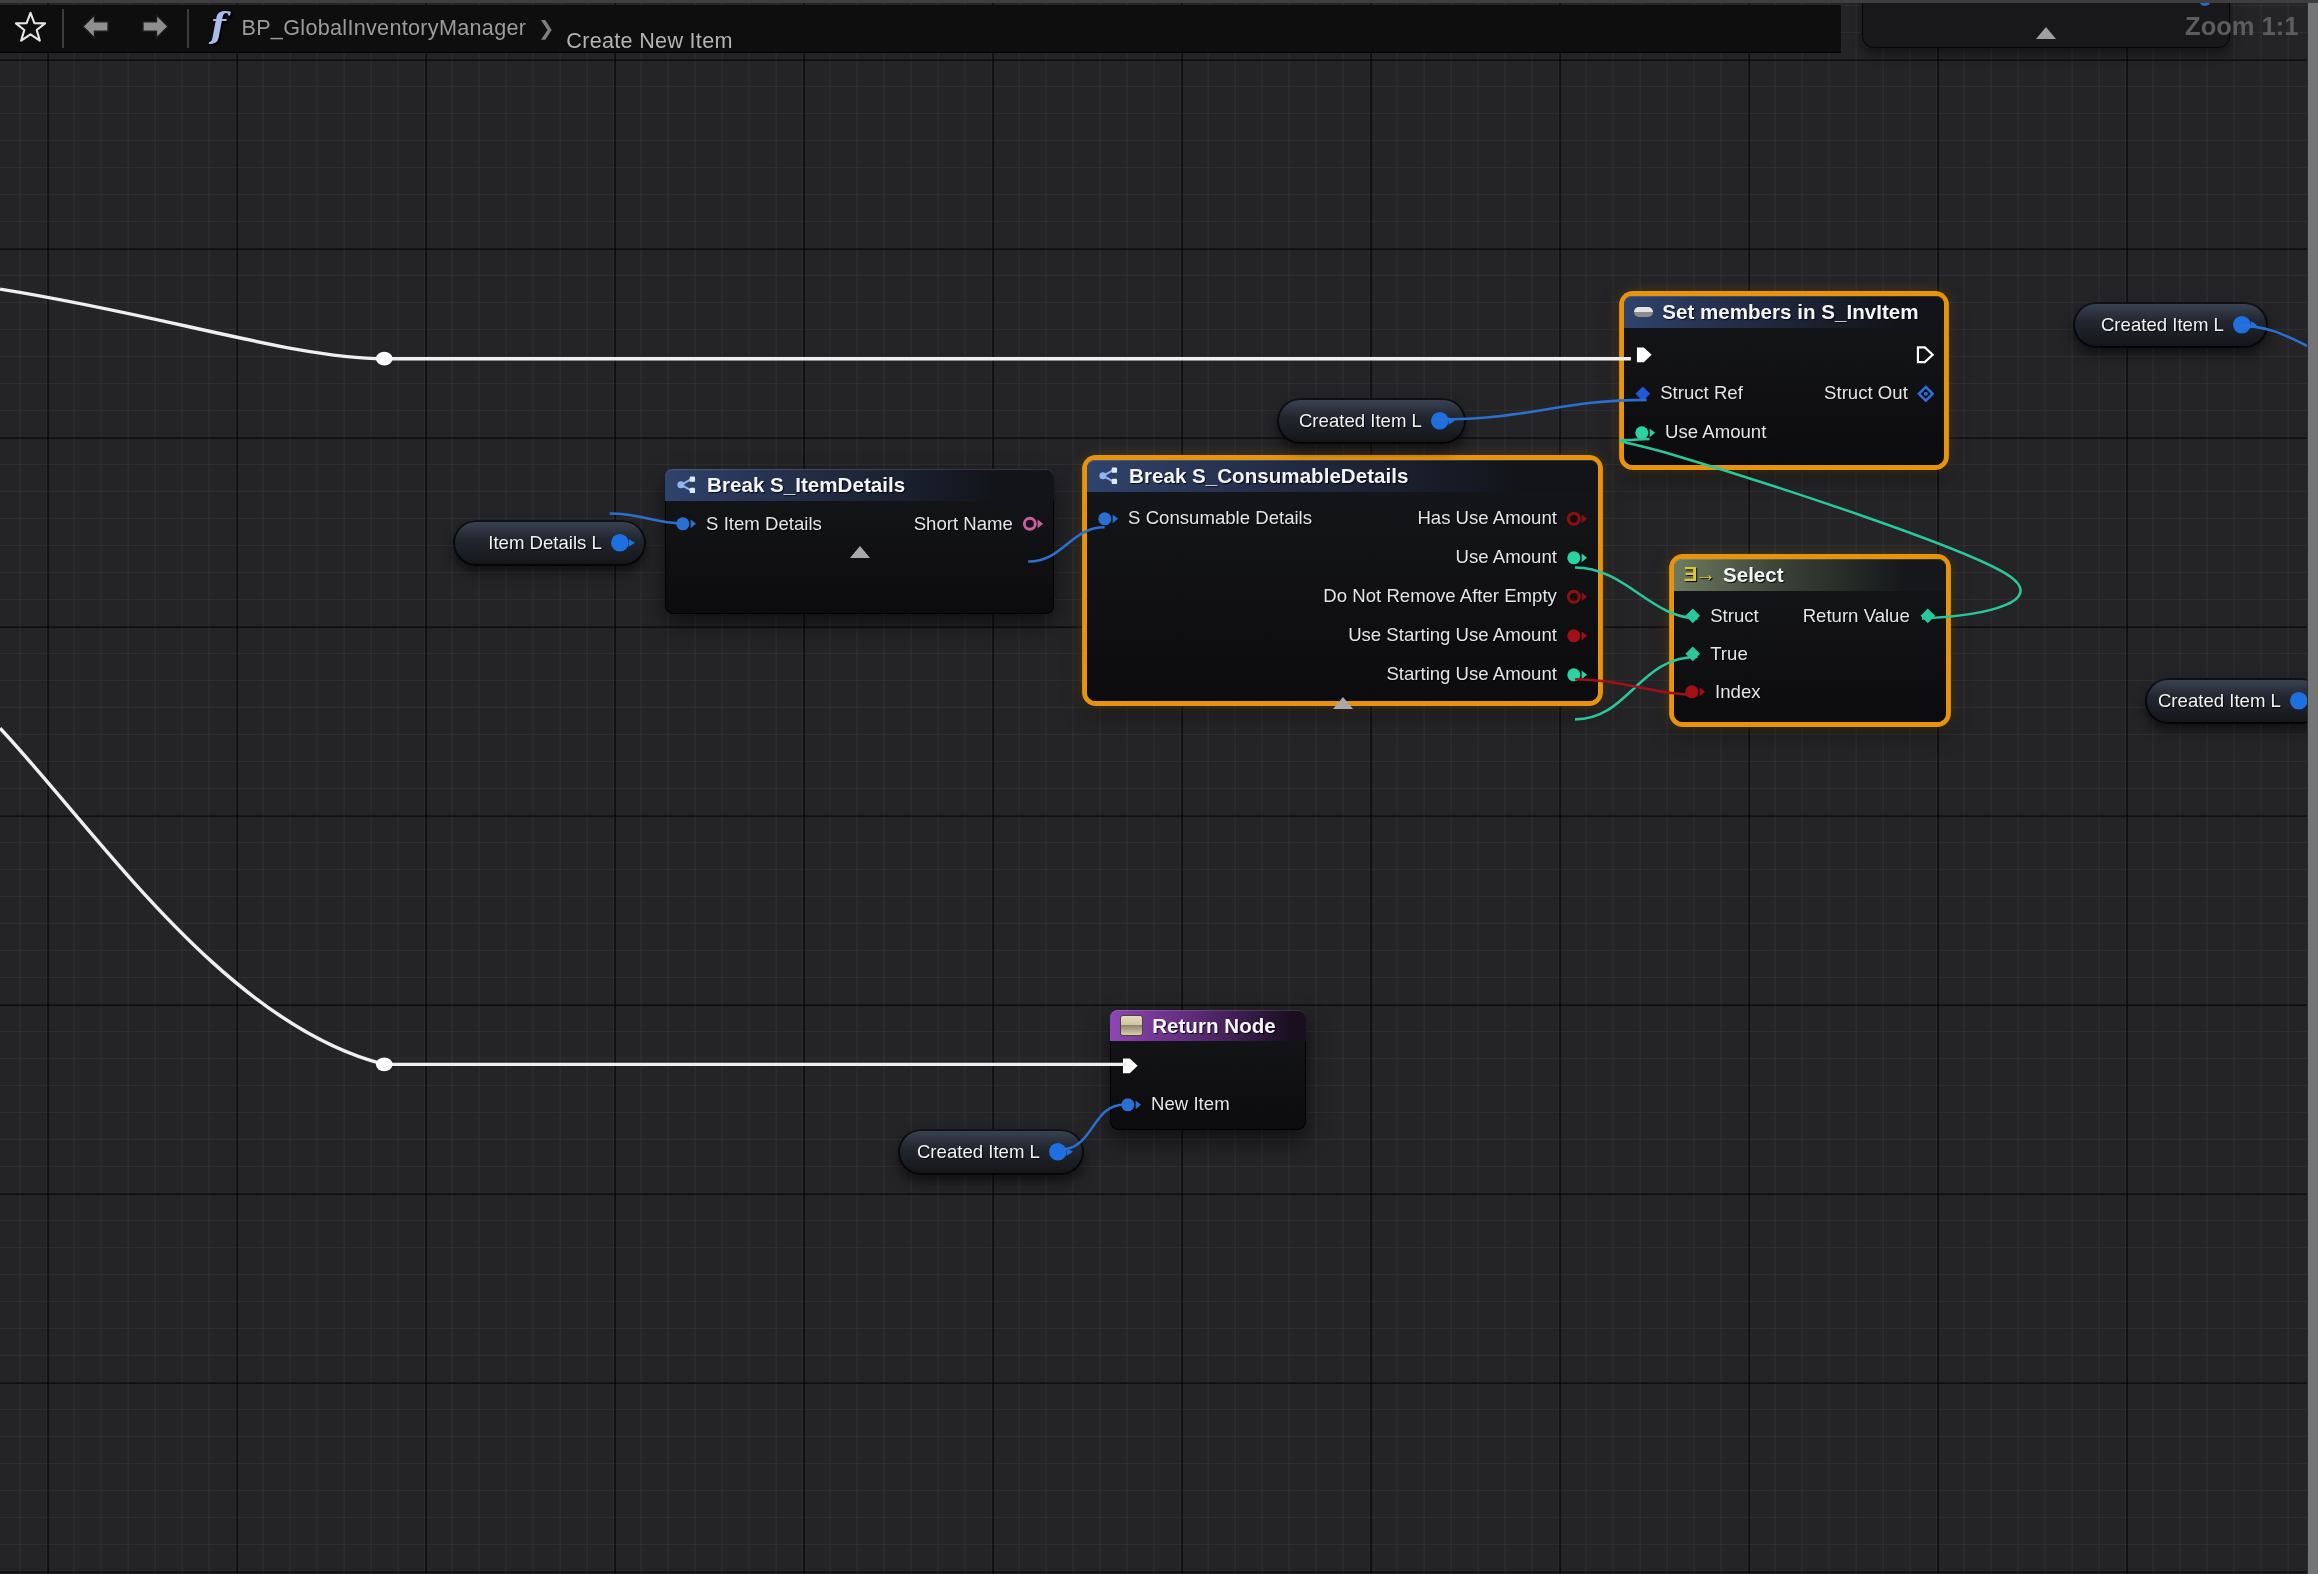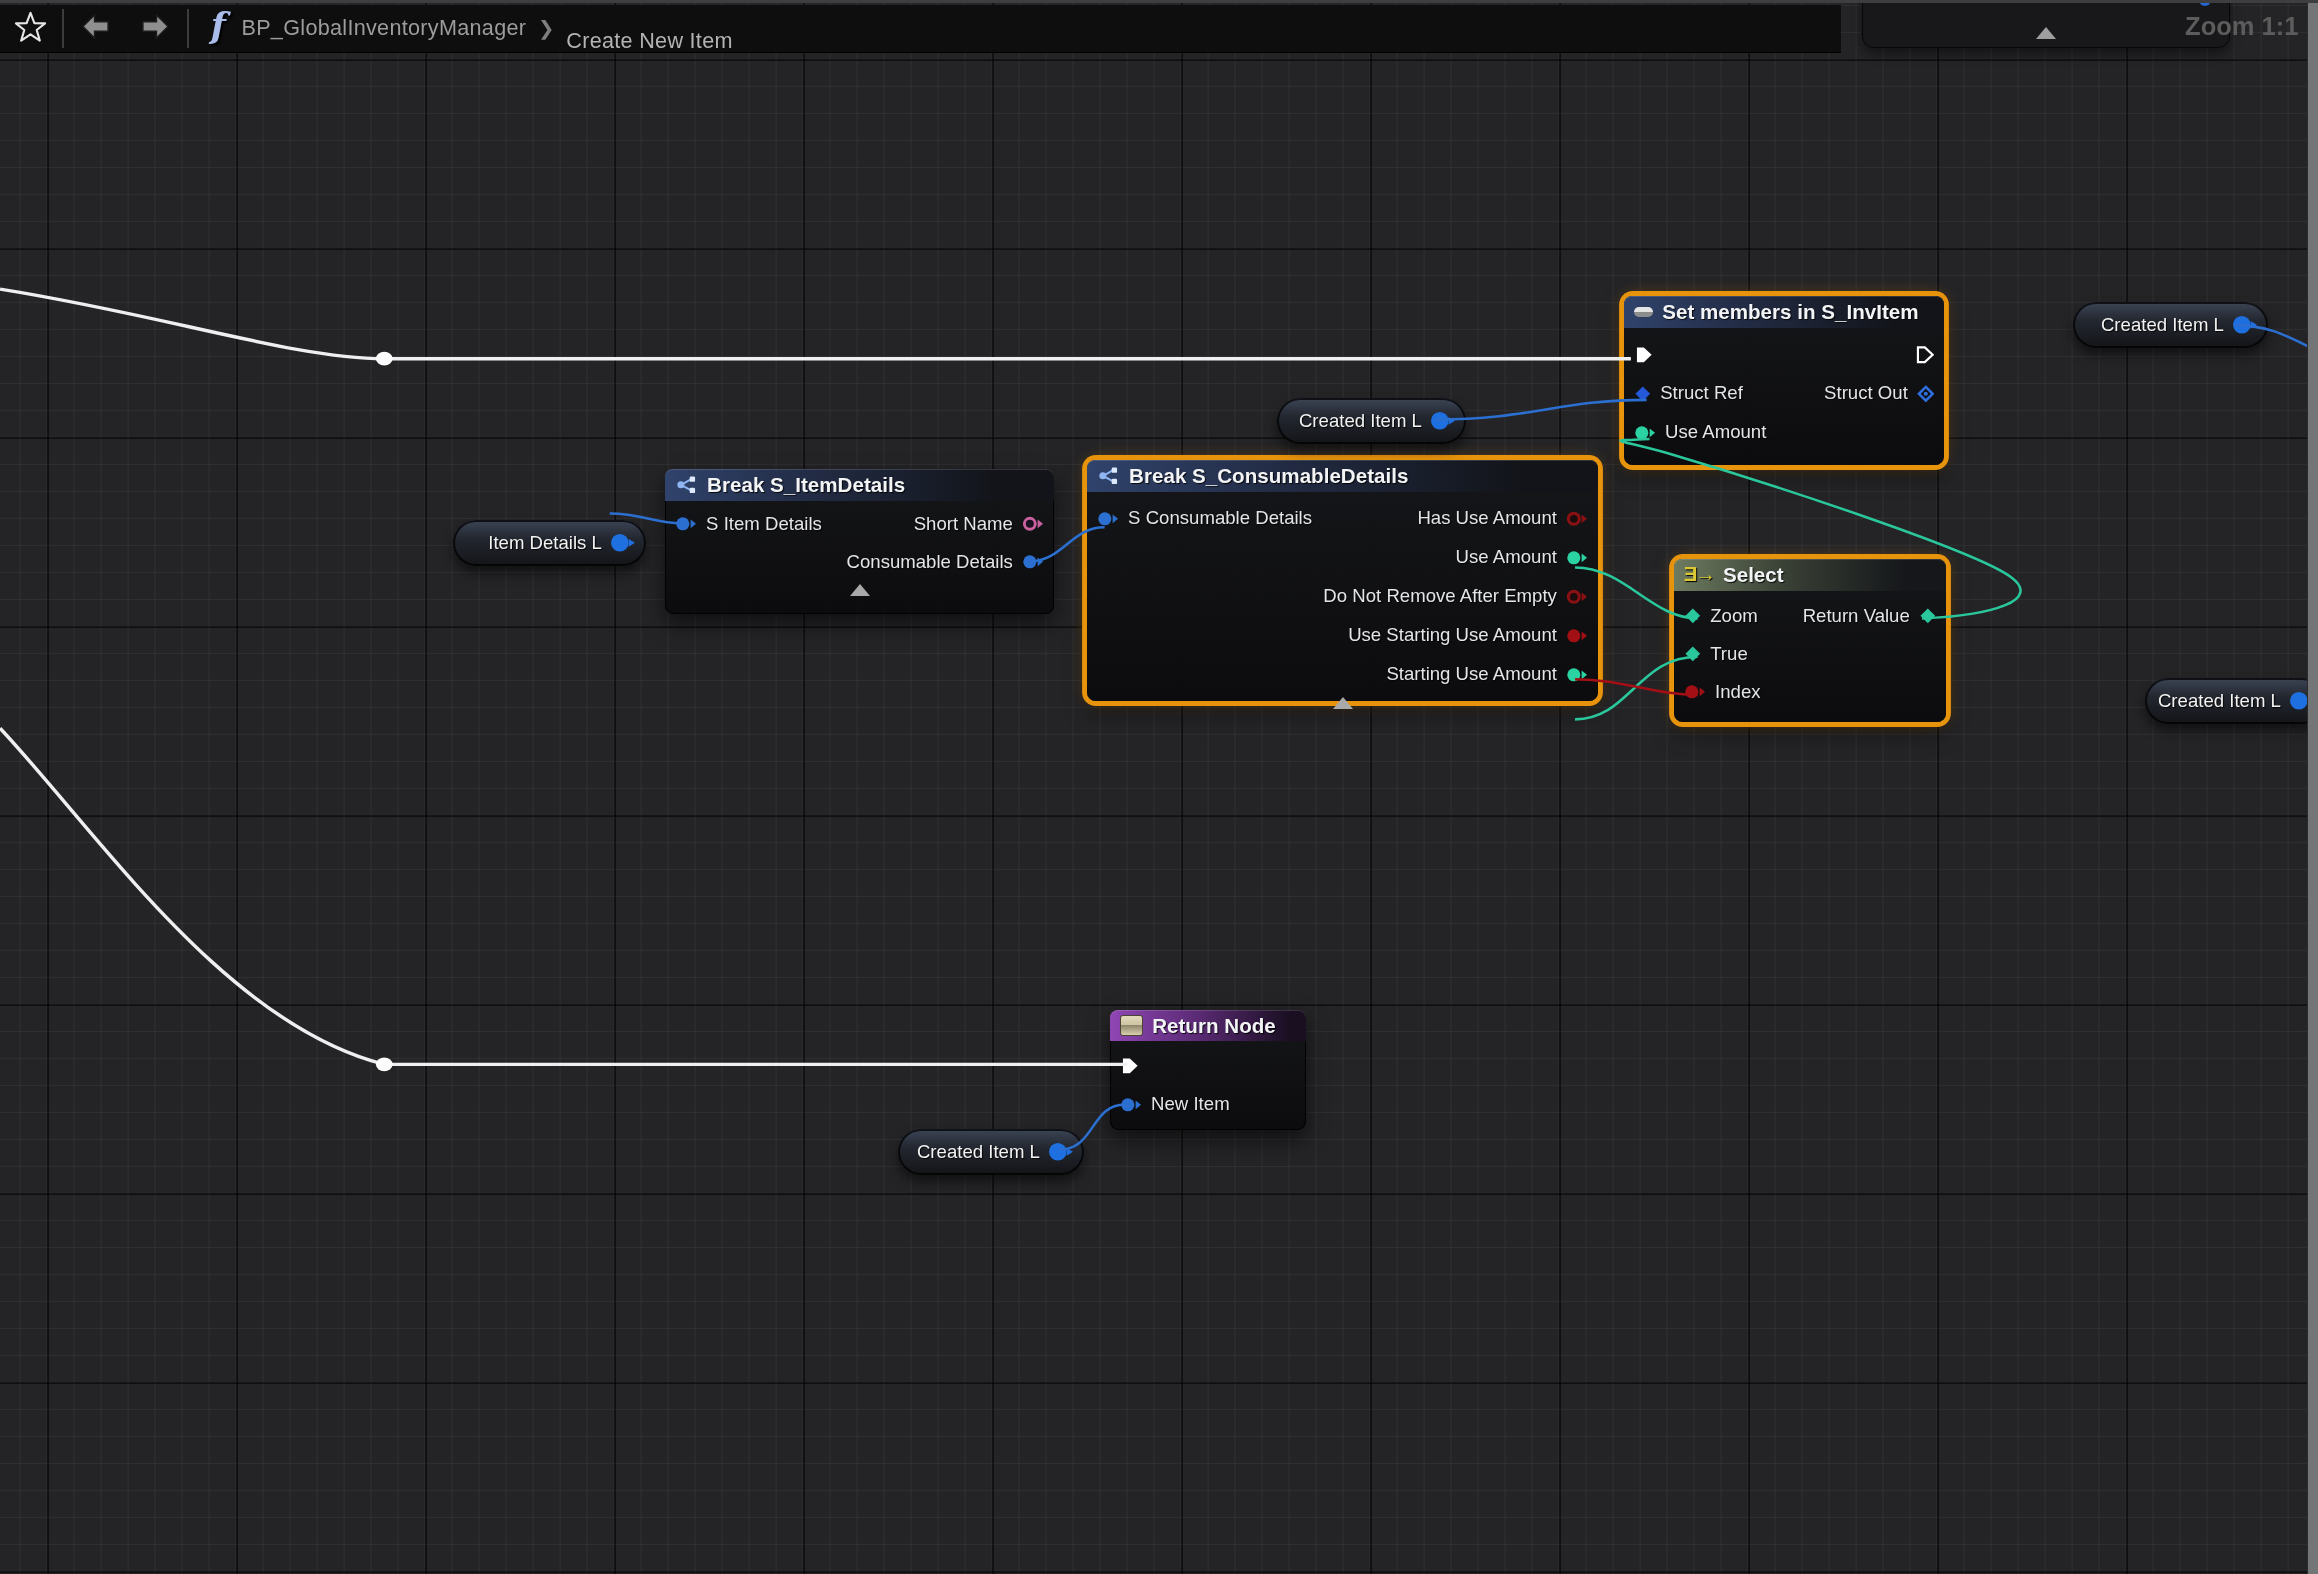--- a/index.html
+++ b/index.html
@@ -163,31 +163,20 @@
         <span class="pin-right">
           <span class="lbl">Short Name</span>
           <span>
             <svg class="pinsvg" width="22.5" height="17.6" viewBox="0 0 23 18">
                 <circle cx="8" cy="9" r="5.6" fill="#1c1023" stroke="#c9619f" stroke-width="3"></circle>
                 <path d="M16 4.5 L21.5 9 L16 13.5 Z" fill="#c9619f"></path>
               </svg>
           </span>
         </span>
       </div>
-      <div class="prow" style="height:38px;">
-        <span class="pin-right">
-          <span class="lbl">Consumable Details</span>
-          <span>
-            <svg class="pinsvg" width="22.5" height="17.6" viewBox="0 0 23 18">
-                <circle cx="8" cy="9" r="6.7" fill="#2b6fd0"></circle>
-                <path d="M16 4.5 L21.5 9 L16 13.5 Z" fill="#2b6fd0"></path>
-              </svg>
-          </span>
-        </span>
-      </div>
       <div class="collapse-tri"></div>
     </div>
   </div>
 
   <div class="node selected" style="left:1087px;top:460px;width:511px;height:241px;">
     <div class="node-header hdr-blue">
       <span>
         <svg class="pinsvg" width="23.5" height="21.6" viewBox="0 0 24 22">
             <circle cx="6" cy="11" r="3.6" fill="#8fb5f2"></circle>
             <path d="M8 10 L17 5 M8 12 L17 17" stroke="#8fb5f2" stroke-width="2"></path>
@@ -272,21 +261,21 @@
       <span class="node-title">Select</span>
     </div>
     <div class="node-body" style="padding-top:5.9px;">
       <div class="prow" style="height:38px;">
         <span class="pin-left">
           <span>
             <svg class="pinsvg" width="17.6" height="17.6" viewBox="0 0 18 18">
                 <path d="M9 1.5 L16.5 9 L9 16.5 L1.5 9 Z" fill="#2bc79c"></path>
               </svg>
           </span>
-          <span class="lbl">Zoom</span>
+          <span class="lbl">Struct</span>
         </span>
         <span class="pin-right">
           <span class="lbl">Return Value</span>
           <span>
             <svg class="pinsvg" width="17.6" height="17.6" viewBox="0 0 18 18">
                 <path d="M9 1.5 L16.5 9 L9 16.5 L1.5 9 Z" fill="#2bc79c"></path>
               </svg>
           </span>
         </span>
       </div>

